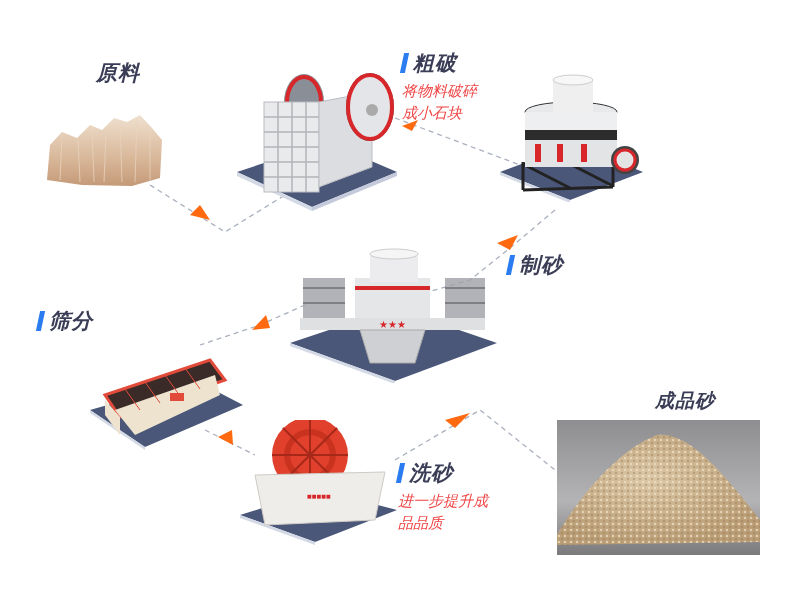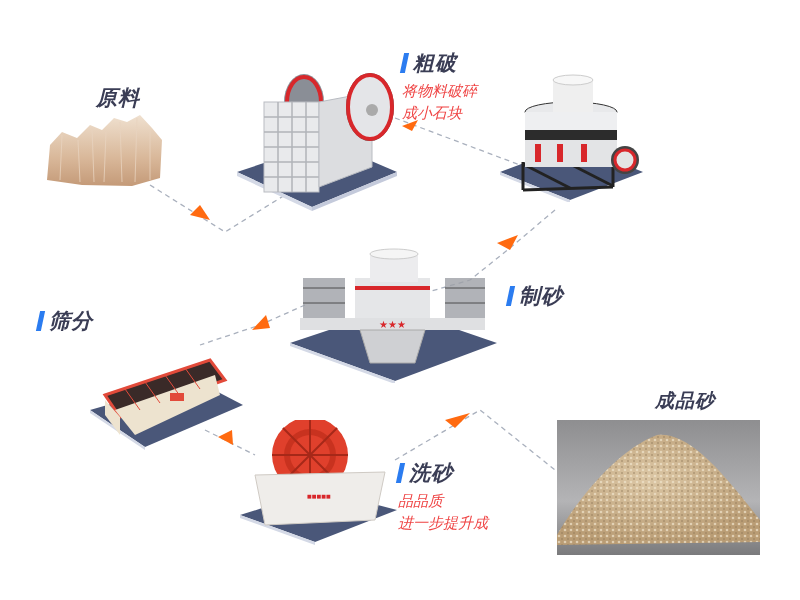--- a/index.html
+++ b/index.html
@@ -3,21 +3,21 @@
 <meta charset="utf-8">
 <style>
   html, body { margin: 0; padding: 0; background: #ffffff; }
   body { width: 800px; height: 600px; position: relative; overflow: hidden; font-family: "DejaVu Sans", "Liberation Sans", sans-serif; }
   .canvas { position: absolute; left: 0; top: 0; width: 800px; height: 600px; }
   svg.flow { position: absolute; left: 0; top: 0; width: 800px; height: 600px; }
   .label { position: absolute; }
   .title { display: flex; align-items: center; font-weight: bold; font-size: 21px; color: #3a3d55; font-style: italic; letter-spacing: 1px; line-height: 26px; }
   .title .bar { display: inline-block; width: 5px; height: 20px; background: #2b7cf0; margin-right: 6px; transform: skewX(-12deg); }
   .desc { font-size: 15px; color: #ef4444; line-height: 22px; margin-top: 4px; font-style: italic; white-space: nowrap; }
-  .raw-title { position: absolute; left: 96px; top: 84px; font-weight: bold; font-style: italic; font-size: 21px; color: #3a3d55; letter-spacing: 1px; }
+  .raw-title { position: absolute; left: 96px; top: 59px; font-weight: bold; font-style: italic; font-size: 21px; color: #3a3d55; letter-spacing: 1px; }
   .product-title { position: absolute; left: 616px; top: 388px; font-weight: bold; font-style: italic; font-size: 19px; color: #3a3d55; letter-spacing: 1px; margin-left: 39px; }
   .machine { position: absolute; }
 </style>
 </head>
 <body>
 
 <div class="canvas">
 
   <svg class="flow" viewBox="0 0 800 600">
     <g fill="none" stroke="#a9b0bd" stroke-width="1.3" stroke-dasharray="5,4">
@@ -145,21 +145,21 @@
     </g>
     <rect x="15" y="70" width="185" height="12" fill="#dfe0e2"></rect>
     <polygon points="75,82 140,82 130,115 85,115" fill="#cfd0d3" stroke="#aaa"></polygon>
     <rect x="70" y="30" width="75" height="40" fill="#e5e6e8"></rect>
     <rect x="70" y="38" width="75" height="4" fill="#d8272b"></rect>
     <rect x="85" y="6" width="48" height="28" fill="#ececee"></rect>
     <ellipse cx="109" cy="6" rx="24" ry="5" fill="#f5f5f5" stroke="#ccc"></ellipse>
     <text x="94" y="80" font-size="10" fill="#d8272b" font-family="DejaVu Sans, sans-serif">★★★</text>
   </svg>
 
-  <div class="label" style="left:508px;top:252px;margin-top:31px;">
+  <div class="label" style="left:508px;top:252px;">
     <div class="title">
         <span class="bar"></span>
         <span>制砂</span>
       </div>
   </div>
 
   <div class="label" style="left:38px;top:308px;">
     <div class="title">
         <span class="bar"></span>
         <span>筛分</span>
@@ -196,22 +196,22 @@
     <polygon points="20,55 150,52 140,100 30,105" fill="#efedea" stroke="#cfcac4"></polygon>
     <text x="72" y="78" font-size="5" fill="#d8272b" font-family="DejaVu Sans, sans-serif">■■■■■</text>
   </svg>
 
   <div class="label" style="left:398px;top:460px;">
     <div class="title">
         <span class="bar"></span>
         <span>洗砂</span>
       </div>
     <div class="desc">
+      <div>进一步提升成</div>
       <div>品品质</div>
-      <div>进一步提升成</div>
     </div>
   </div>
 
   <div class="product-title">成品砂</div>
   <svg class="machine" style="left:557px;top:420px;" width="203" height="135" viewBox="0 0 203 135">
     <defs>
       <linearGradient id="bgG" x1="0" y1="0" x2="0" y2="1">
         <stop offset="0" stop-color="#8e8e90"></stop>
         <stop offset="0.6" stop-color="#b4b4b6"></stop>
         <stop offset="1" stop-color="#7a7a7c"></stop>

